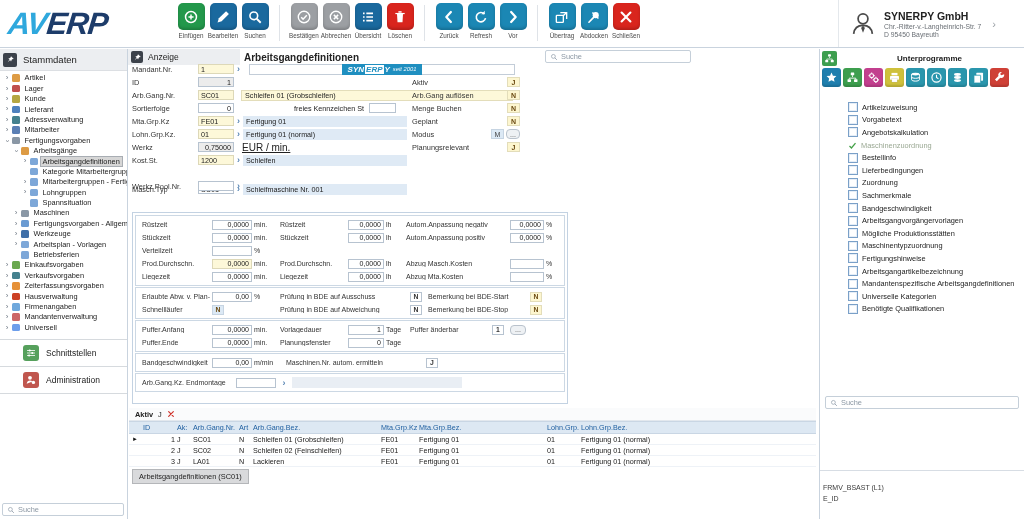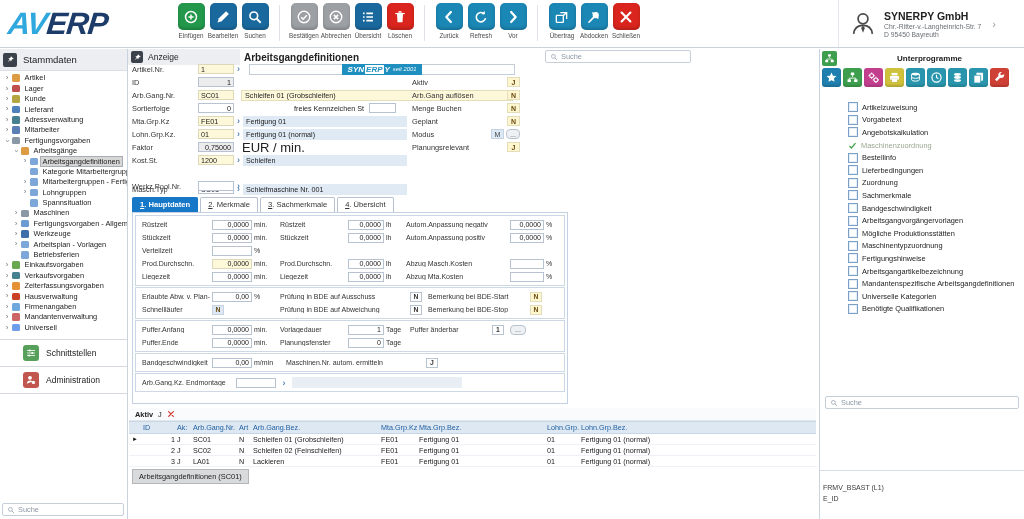--- a/index.html
+++ b/index.html
@@ -75,21 +75,21 @@
                   align-items:center;justify-content:center;background:#fff;box-sizing:border-box;}
   .banner{display:inline-flex;align-items:center;background:#1f8fc0;color:#fff;padding:0 6px;height:11px;
           font-weight:bold;font-style:italic;font-size:8px;}
   .bchip{background:#fff;color:#1f8fc0;padding:0 1px;margin:0 1px;height:9px;line-height:9px;}
   .btag{font-size:5.8px;font-weight:normal;margin-left:3px;opacity:.95;}
   .hf-desc{height:11px;background:#fdf8d9;border:1px solid #e3ddba;font-size:7.2px;display:flex;
            align-items:center;padding:0 3px;margin-left:7px;box-sizing:border-box;flex:none;}
   .hf-strip{width:164px;height:11px;background:#dfeaf5;font-size:7.2px;display:flex;align-items:center;
             padding:0 3px;box-sizing:border-box;flex:none;}
   .hf-label2{width:70px;margin-left:60px;font-size:7.2px;text-align:right;white-space:nowrap;overflow:hidden;flex:none;}
-  .hf-unit{font-size:13px;margin-left:8px;}
+  .hf-unit{font-size:10px;margin-left:8px;text-decoration:underline;}
   .hf-rr{position:absolute;left:284px;width:108px;height:12px;display:flex;align-items:center;
          justify-content:space-between;}
   .rlabel{font-size:7.4px;color:#333;white-space:nowrap;}
   .jn{min-width:13px;height:10px;background:#fdf6cf;border:1px solid #e3ddba;box-sizing:border-box;
       font-size:7px;font-weight:bold;color:#6b4a12;display:flex;align-items:center;justify-content:center;}
   .rgroup{display:flex;gap:2px;align-items:center;}
   .mval{width:13px;height:10px;background:#dce9f5;border:1px solid #c6d4e2;box-sizing:border-box;
         font-size:7px;color:#444;display:flex;align-items:center;justify-content:center;}
   .dots{width:14px;height:10px;border:1px solid #b9c2cc;border-radius:4px;background:#eef1f4;font-size:7px;
         display:flex;align-items:center;justify-content:center;color:#555;cursor:pointer;box-sizing:border-box;}
@@ -491,21 +491,21 @@
           <svg width="8" height="8" viewBox="0 0 24 24">
             <circle cx="10.2" cy="10.2" r="5.8" fill="none" stroke="#8a97a5" stroke-width="2"></circle>
             <path d="M14.6 14.6L20.6 20.6" stroke="#8a97a5" stroke-width="2.4"></path>
           </svg>
         </span>
       <span class="ph">Suche</span>
     </div>
 
     <div>
       <div class="hf-row" style="top:14px">
-        <span class="hf-label">Artikel.Nr.</span>
+        <span class="hf-label">Mandant.Nr.</span>
         <span class="hf-field w36 yellow">1</span>
         <span class="hf-arrow">›</span>
         <span class="hf-bannerfield">
           <span class="banner">
               <span>SYN</span>
               <span class="bchip">ERP</span>
               <span>Y</span>
               <span class="btag">seit 2001</span>
             </span>
         </span>
@@ -531,21 +531,21 @@
         <span class="hf-arrow">›</span>
         <span class="hf-strip">Fertigung 01</span>
       </div>
       <div class="hf-row" style="top:79px">
         <span class="hf-label">Lohn.Grp.Kz.</span>
         <span class="hf-field w36 yellow">01</span>
         <span class="hf-arrow">›</span>
         <span class="hf-strip">Fertigung 01 (normal)</span>
       </div>
       <div class="hf-row" style="top:92px">
-        <span class="hf-label">Faktor</span>
+        <span class="hf-label">Werkz</span>
         <span class="hf-field w36 gray ra">0,75000</span>
         <span class="hf-unit">EUR / min.</span>
       </div>
       <div class="hf-row" style="top:105px">
         <span class="hf-label">Kost.St.</span>
         <span class="hf-field w36 yellow">1200</span>
         <span class="hf-arrow">›</span>
         <span class="hf-strip">Schleifen</span>
       </div>
       <div class="hf-row" style="top:134px">
@@ -582,26 +582,20 @@
           <span class="mval">M</span>
           <span class="dots">...</span>
         </span>
       </div>
       <div class="hf-rr" style="top:92px">
         <span class="rlabel">Planungsrelevant</span>
         <span class="jn">J</span>
       </div>
     </div>
 
-    <div class="tabs" id="tabs">
-        <div class="tab active"><u>1</u>. Hauptdaten</div>
-        <div class="tab"><u>2</u>. Merkmale</div>
-        <div class="tab"><u>3</u>. Sachmerkmale</div>
-        <div class="tab"><u>4</u>. Übersicht</div>
-      </div>
     <div class="tabc" id="tabc">
         <div class="sec">
           <div class="tcr">
             <span class="tlabel" style="width: 68px;">Rüstzeit</span>
             <span class="tfield" style="width: 40px;">0,0000</span>
             <span class="tunit" style="width: 24px;">min.</span>
             <span class="tlabel" style="width: 66px;">Rüstzeit</span>
             <span class="tfield" style="width: 36px;">0,0000</span>
             <span class="tunit" style="width: 18px;">lh</span>
             <span class="tlabel" style="width: 102px;">Autom.Anpassung negativ</span>

